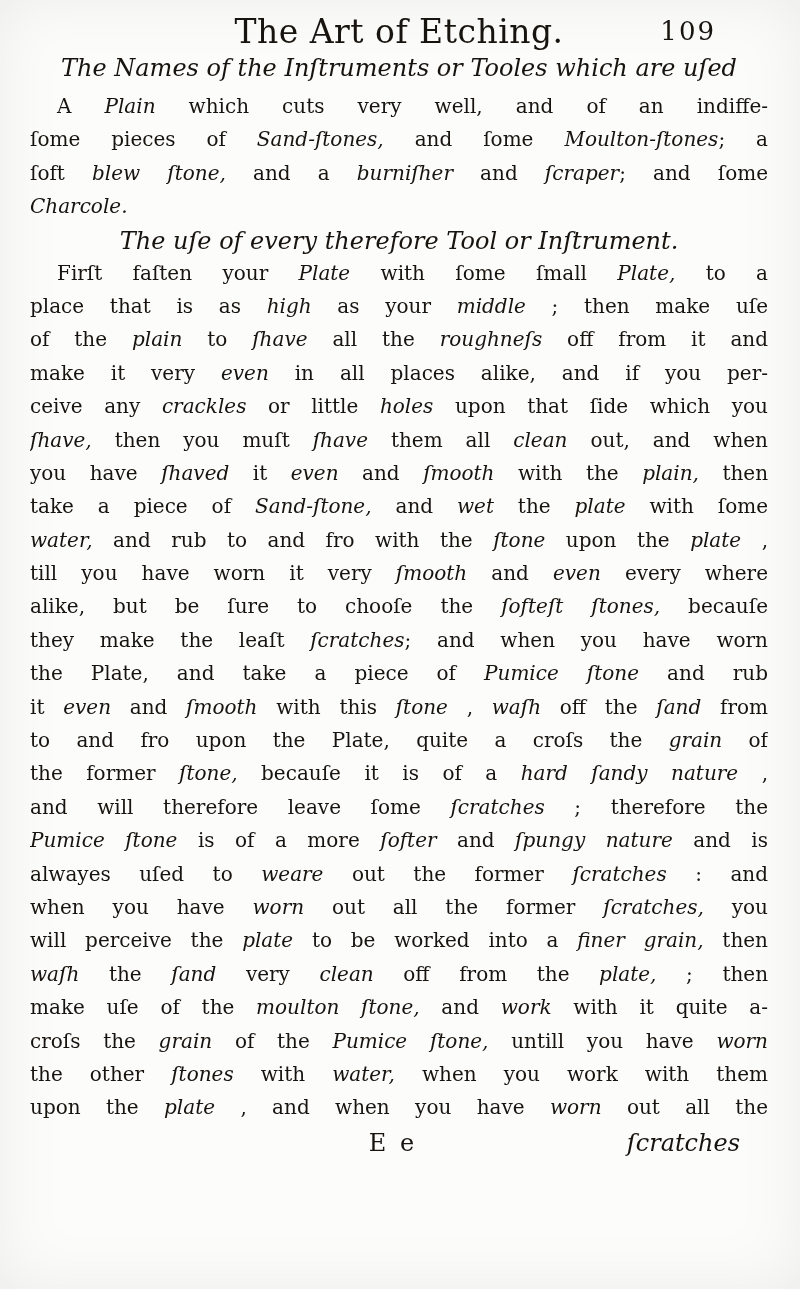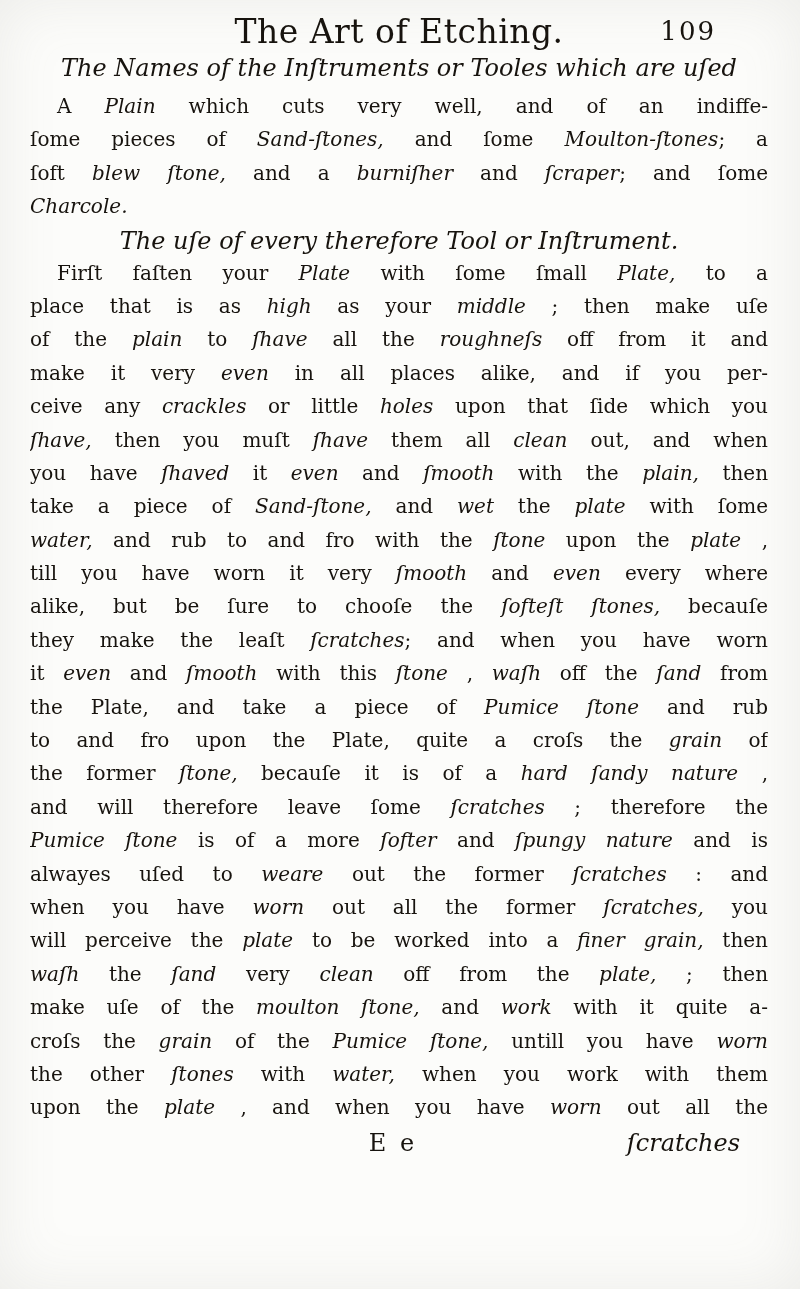--- a/index.html
+++ b/index.html
@@ -82,22 +82,22 @@
         <div class="line">of the <em>plain</em> to <em>ſhave</em> all the <em>roughneſs</em> off from it and</div>
         <div class="line">make it very <em>even</em> in all places alike, and if you per-</div>
         <div class="line">ceive any <em>crackles</em> or little <em>holes</em> upon that ſide which you</div>
         <div class="line"><em>ſhave,</em> then you muſt <em>ſhave</em> them all <em>clean</em> out, and when</div>
         <div class="line">you have <em>ſhaved</em> it <em>even</em> and <em>ſmooth</em> with the <em>plain,</em> then</div>
         <div class="line">take a piece of <em>Sand-ſtone,</em> and <em>wet</em> the <em>plate</em> with ſome</div>
         <div class="line"><em>water,</em> and rub to and fro with the <em>ſtone</em> upon the <em>plate</em> ,</div>
         <div class="line">till you have worn it very <em>ſmooth</em> and <em>even</em> every where</div>
         <div class="line">alike, but be ſure to chooſe the <em>ſofteſt ſtones,</em> becauſe</div>
         <div class="line">they make the leaſt <em>ſcratches</em>; and when you have worn</div>
+        <div class="line">the Plate, and take a piece of <em>Pumice ſtone</em> and rub</div>
         <div class="line">it <em>even</em> and <em>ſmooth</em> with this <em>ſtone</em> , <em>waſh</em> off the <em>ſand</em> from</div>
-        <div class="line">the Plate, and take a piece of <em>Pumice ſtone</em> and rub</div>
         <div class="line">to and fro upon the Plate, quite a croſs the <em>grain</em> of</div>
         <div class="line">the former <em>ſtone,</em> becauſe it is of a <em>hard ſandy nature</em> ,</div>
         <div class="line">and will therefore leave ſome <em>ſcratches</em> ; therefore the</div>
         <div class="line"><em>Pumice ſtone</em> is of a more <em>ſofter</em> and <em>ſpungy nature</em> and is</div>
         <div class="line">alwayes uſed to <em>weare</em> out the former <em>ſcratches</em> : and</div>
         <div class="line">when you have <em>worn</em> out all the former <em>ſcratches,</em> you</div>
         <div class="line">will perceive the <em>plate</em> to be worked into a <em>finer grain,</em> then</div>
         <div class="line"><em>waſh</em> the <em>ſand</em> very <em>clean</em> off from the <em>plate,</em> ; then</div>
         <div class="line">make uſe of the <em>moulton ſtone,</em> and <em>work</em> with it quite a-</div>
         <div class="line">croſs the <em>grain</em> of the <em>Pumice ſtone,</em> untill you have <em>worn</em></div>

